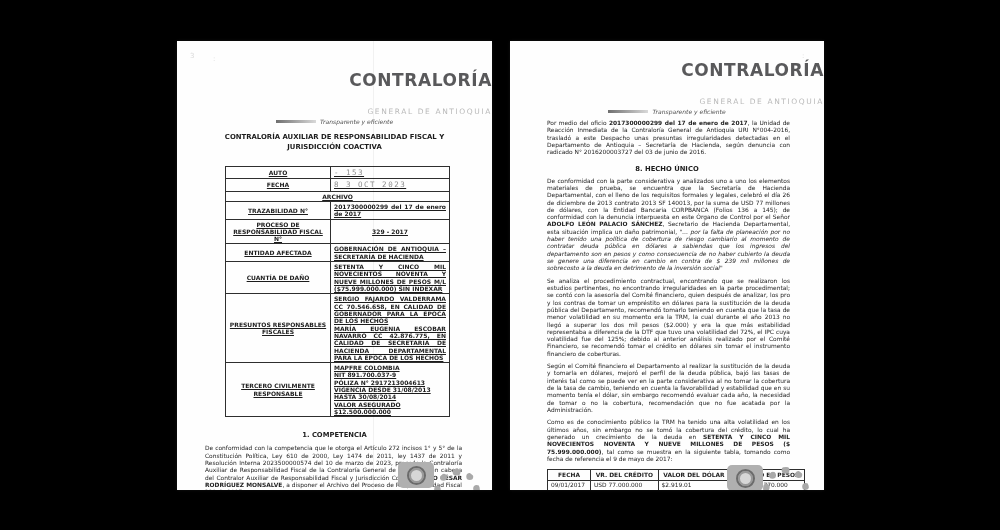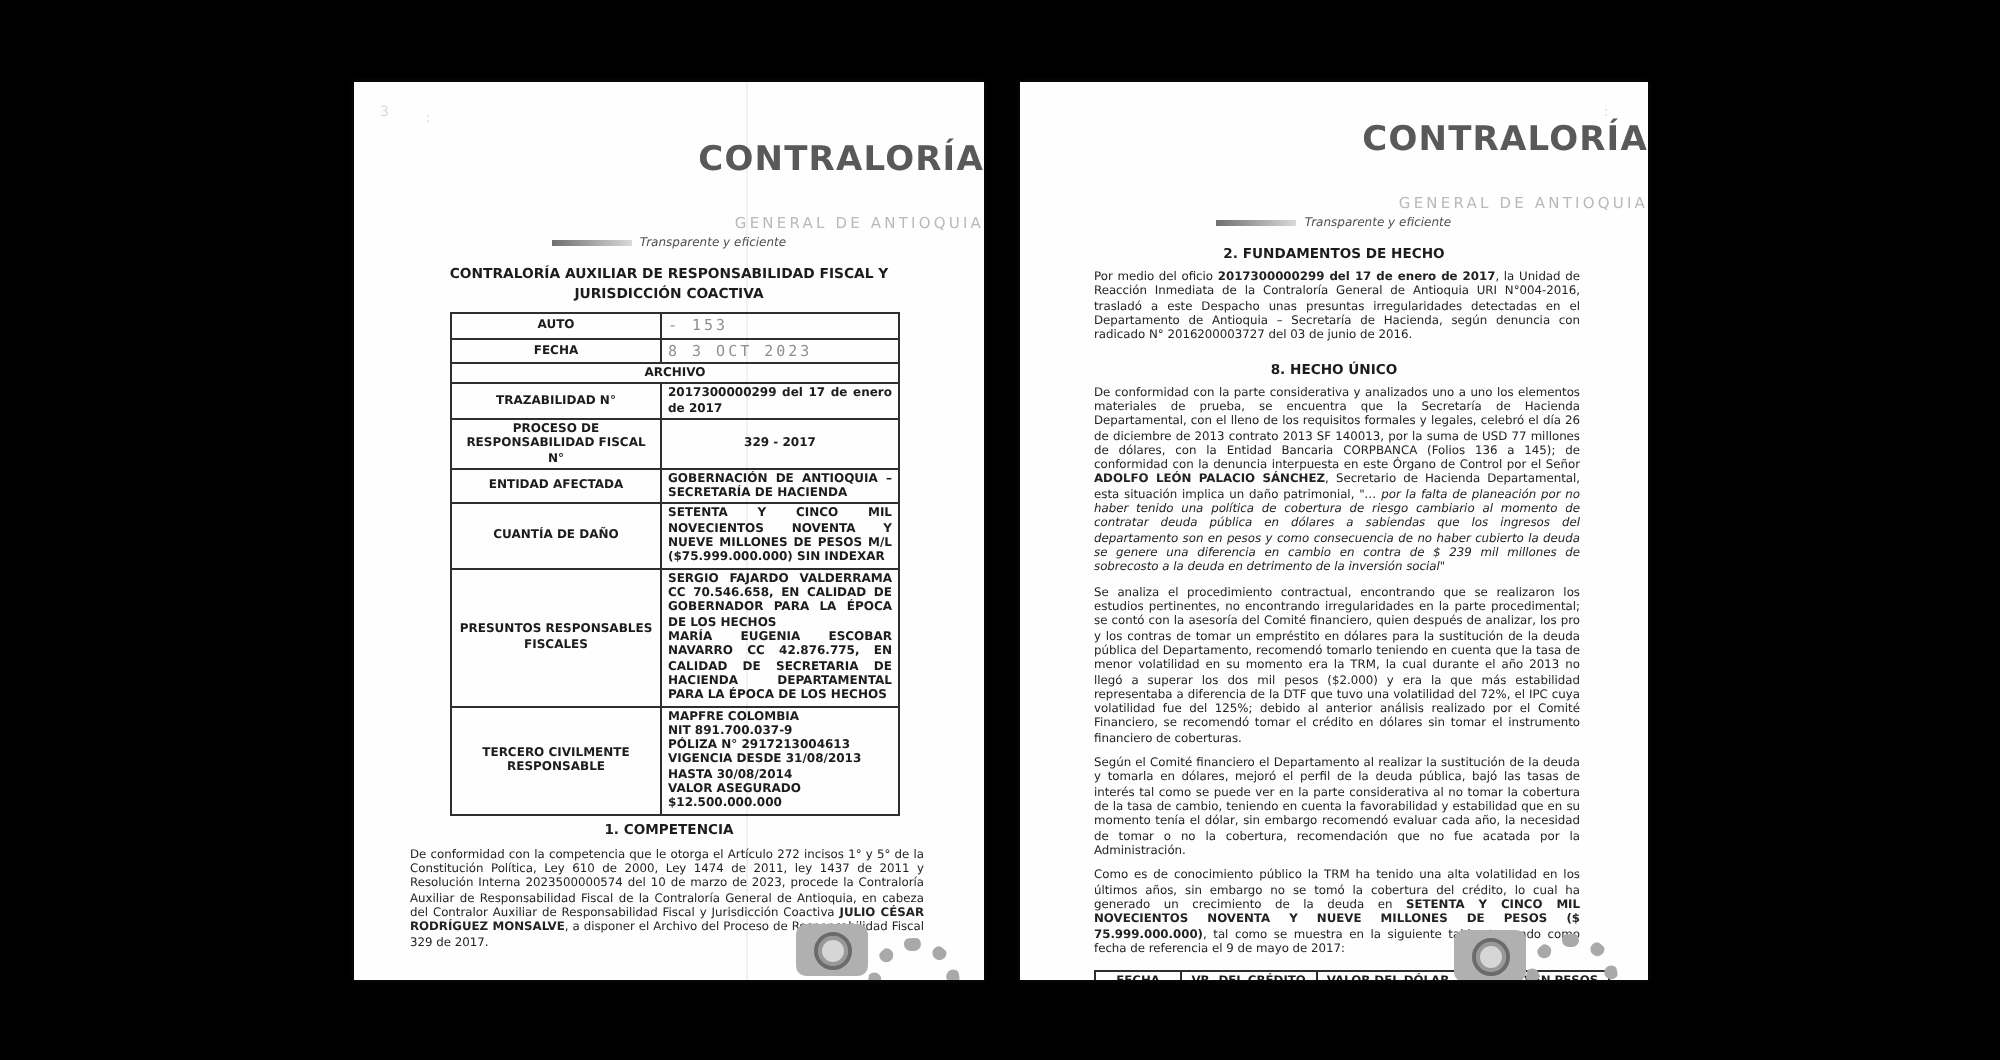--- a/index.html
+++ b/index.html
@@ -15,29 +15,29 @@
   .logo{text-align:right;}
   #left-page .logo{padding-top:31px;}
   #right-page .logo{padding-top:21px;}
   .logo-brand{font-size:17px;font-weight:bold;color:#59595b;letter-spacing:.6px;line-height:1;}
   .logo-sub{font-size:7.5px;color:#b9b9b9;letter-spacing:1.6px;margin-top:18px;}
   .logo-tagline-row{display:flex;align-items:center;justify-content:center;gap:4px;margin-top:2px;}
   .logo-bar{width:40px;height:3.5px;background:linear-gradient(to right,#6f6f6f,#d9d9d9);}
   .logo-tagline{font-size:6px;font-style:italic;color:#4e4e4e;}
   
   .doc-title{margin:8px auto 0;width:258px;text-align:center;font-weight:bold;font-size:6.9px;line-height:1.4;}
-  .case-table{margin:4px 0 0 48px;width:225px;border-collapse:collapse;table-layout:fixed;}
+  .case-table{margin:14px 0 0 48px;width:225px;border-collapse:collapse;table-layout:fixed;text-decoration:underline;}
   .case-table td{border:1px solid #2e2e2e;font-size:6px;line-height:1.22;padding:1px 3px;vertical-align:middle;}
   .case-label{width:98px;text-align:center;font-weight:bold;}
   .case-value{font-weight:bold;text-align:justify;white-space:pre-line;}
   .case-value.center{text-align:center;}
   .archivo-cell{text-align:center;font-weight:bold;}
   .stamp-text{font-family:"DejaVu Sans Mono","Liberation Mono",monospace;color:#8f8f8f;
               font-weight:normal;font-size:7.5px;letter-spacing:1.5px;white-space:nowrap;}
-  .sec-heading{text-align:center;font-weight:bold;font-size:6.8px;margin-top:3px;}
+  .sec-heading{text-align:center;font-weight:bold;font-size:6.8px;margin-top:14px;}
   .para{font-size:5.9px;line-height:1.24;text-align:justify;margin:6px 30px 0 28px;color:#222;}
   #right-page .para{margin:5px 34px 0 37px;}
   #right-page .sec-heading{margin-top:8px;}
   
   .credit-table{border-collapse:collapse;margin:6px 0 0 37px;width:258px;}
   .credit-table th,.credit-table td{border:1px solid #2e2e2e;font-size:5.9px;padding:1.5px 3px;line-height:1.15;}
   .credit-table th{text-align:center;font-weight:bold;vertical-align:middle;}
   .credit-table td{text-align:left;font-weight:normal;}
   
   .stamp-rect{position:absolute;width:36px;height:26px;background:#b0b0b0;border-radius:5px;
@@ -129,21 +129,20 @@
 
     <div class="logo">
       <div class="logo-brand">CONTRALORÍA</div>
       <div class="logo-sub">GENERAL DE ANTIOQUIA</div>
       <div class="logo-tagline-row">
         <span class="logo-bar"></span>
         <span class="logo-tagline">Transparente y eficiente</span>
       </div>
     </div>
 
-    <div class="sec-heading">2. FUNDAMENTOS DE HECHO</div>
     <div class="para"><span>Por medio del oficio </span><span style="font-weight: bold;">2017300000299 del 17 de enero de 2017</span><span>, la Unidad de Reacción Inmediata de la Contraloría General de Antioquia URI N°004-2016, trasladó a este Despacho unas presuntas irregularidades detectadas en el Departamento de Antioquia – Secretaría de Hacienda, según denuncia con radicado N° 2016200003727 del 03 de junio de 2016.</span></div>
 
     <div class="sec-heading">8. HECHO ÚNICO</div>
     <div class="para"><span>De conformidad con la parte considerativa y analizados uno a uno los elementos materiales de prueba, se encuentra que la Secretaría de Hacienda Departamental, con el lleno de los requisitos formales y legales, celebró el día 26 de diciembre de 2013 contrato 2013 SF 140013, por la suma de USD 77 millones de dólares, con la Entidad Bancaria CORPBANCA (Folios 136 a 145); de conformidad con la denuncia interpuesta en este Órgano de Control por el Señor </span><span style="font-weight: bold;">ADOLFO LEÓN PALACIO SÁNCHEZ</span><span>, Secretario de Hacienda Departamental, esta situación implica un daño patrimonial, </span><span style="font-style: italic;">"… por la falta de planeación por no haber tenido una política de cobertura de riesgo cambiario al momento de contratar deuda pública en dólares a sabiendas que los ingresos del departamento son en pesos y como consecuencia de no haber cubierto la deuda se genere una diferencia en cambio en contra de $ 239 mil millones de sobrecosto a la deuda en detrimento de la inversión social"</span></div>
     <div class="para">Se analiza el procedimiento contractual, encontrando que se realizaron los estudios pertinentes, no encontrando irregularidades en la parte procedimental; se contó con la asesoría del Comité financiero, quien después de analizar, los pro y los contras de tomar un empréstito en dólares para la sustitución de la deuda pública del Departamento, recomendó tomarlo teniendo en cuenta que la tasa de menor volatilidad en su momento era la TRM, la cual durante el año 2013 no llegó a superar los dos mil pesos ($2.000) y era la que más estabilidad representaba a diferencia de la DTF que tuvo una volatilidad del 72%, el IPC cuya volatilidad fue del 125%; debido al anterior análisis realizado por el Comité Financiero, se recomendó tomar el crédito en dólares sin tomar el instrumento financiero de coberturas.</div>
     <div class="para">Según el Comité financiero el Departamento al realizar la sustitución de la deuda y tomarla en dólares, mejoró el perfil de la deuda pública, bajó las tasas de interés tal como se puede ver en la parte considerativa al no tomar la cobertura de la tasa de cambio, teniendo en cuenta la favorabilidad y estabilidad que en su momento tenía el dólar, sin embargo recomendó evaluar cada año, la necesidad de tomar o no la cobertura, recomendación que no fue acatada por la Administración.</div>
     <div class="para"><span>Como es de conocimiento público la TRM ha tenido una alta volatilidad en los últimos años, sin embargo no se tomó la cobertura del crédito, lo cual ha generado un crecimiento de la deuda en </span><span style="font-weight: bold;">SETENTA Y CINCO MIL NOVECIENTOS NOVENTA Y NUEVE MILLONES DE PESOS ($ 75.999.000.000)</span><span>, tal como se muestra en la siguiente tabla, tomando como fecha de referencia el 9 de mayo de 2017:</span></div>
 
     <table class="credit-table">
       <thead>

